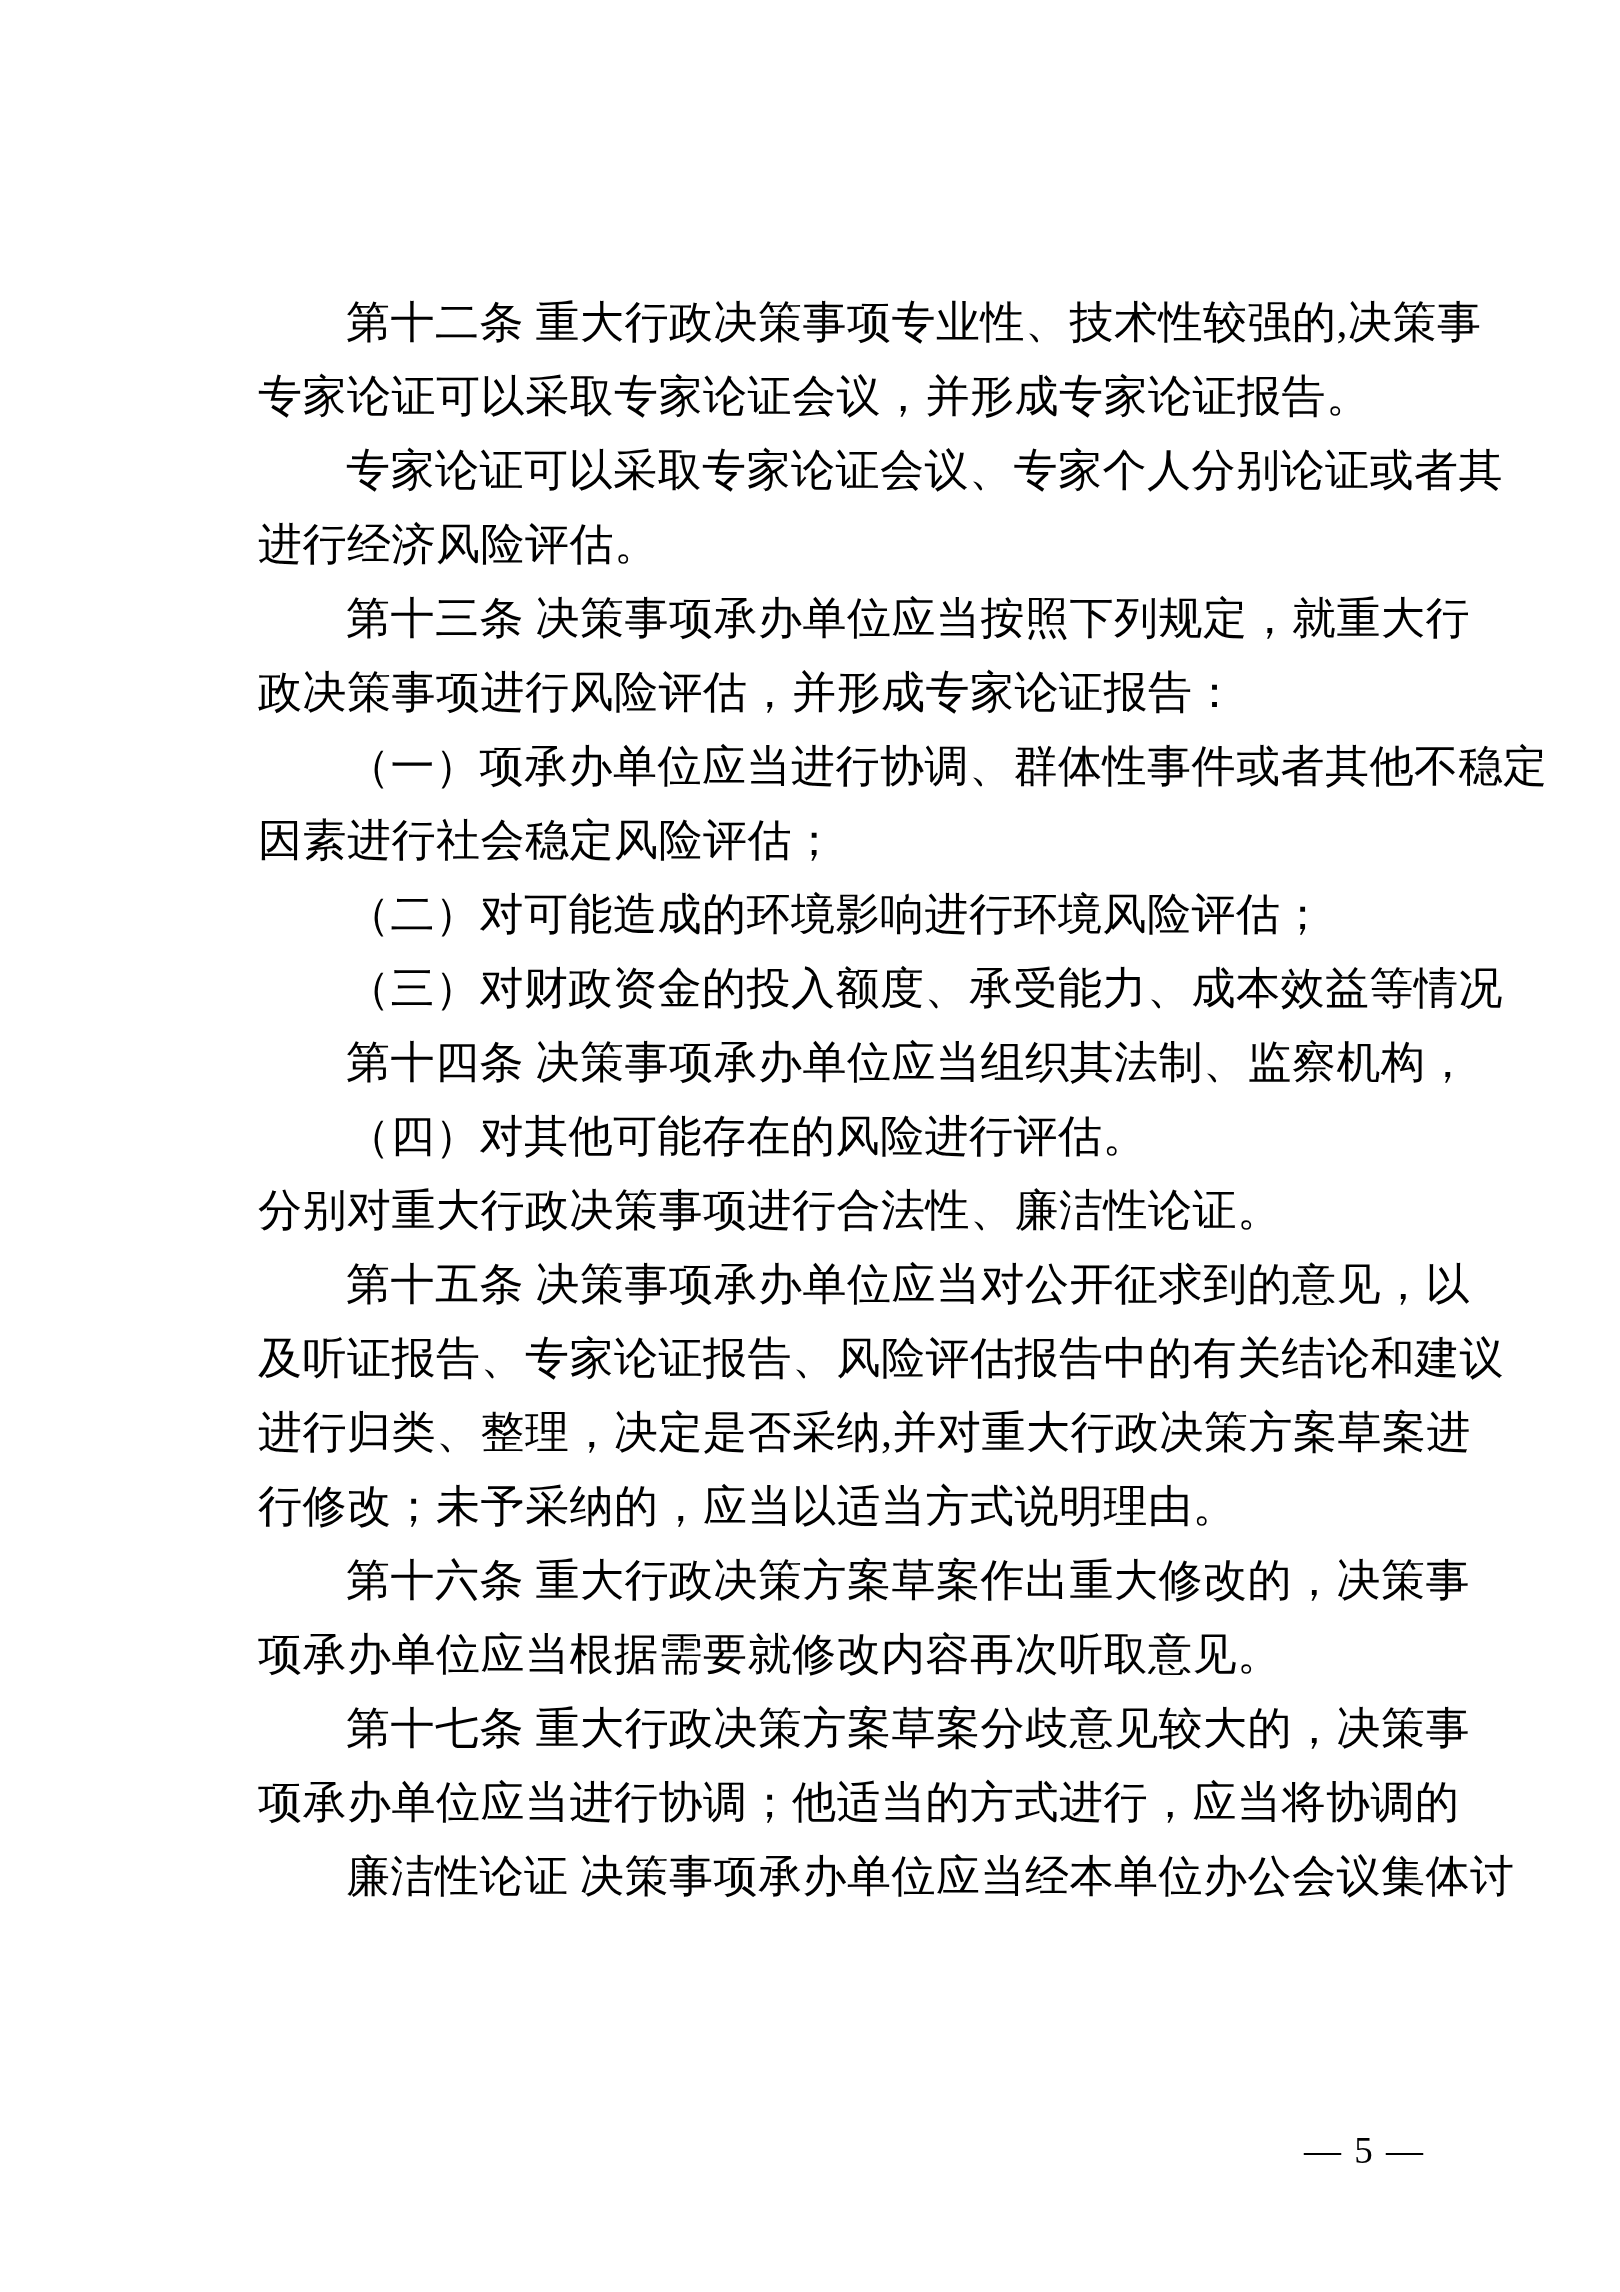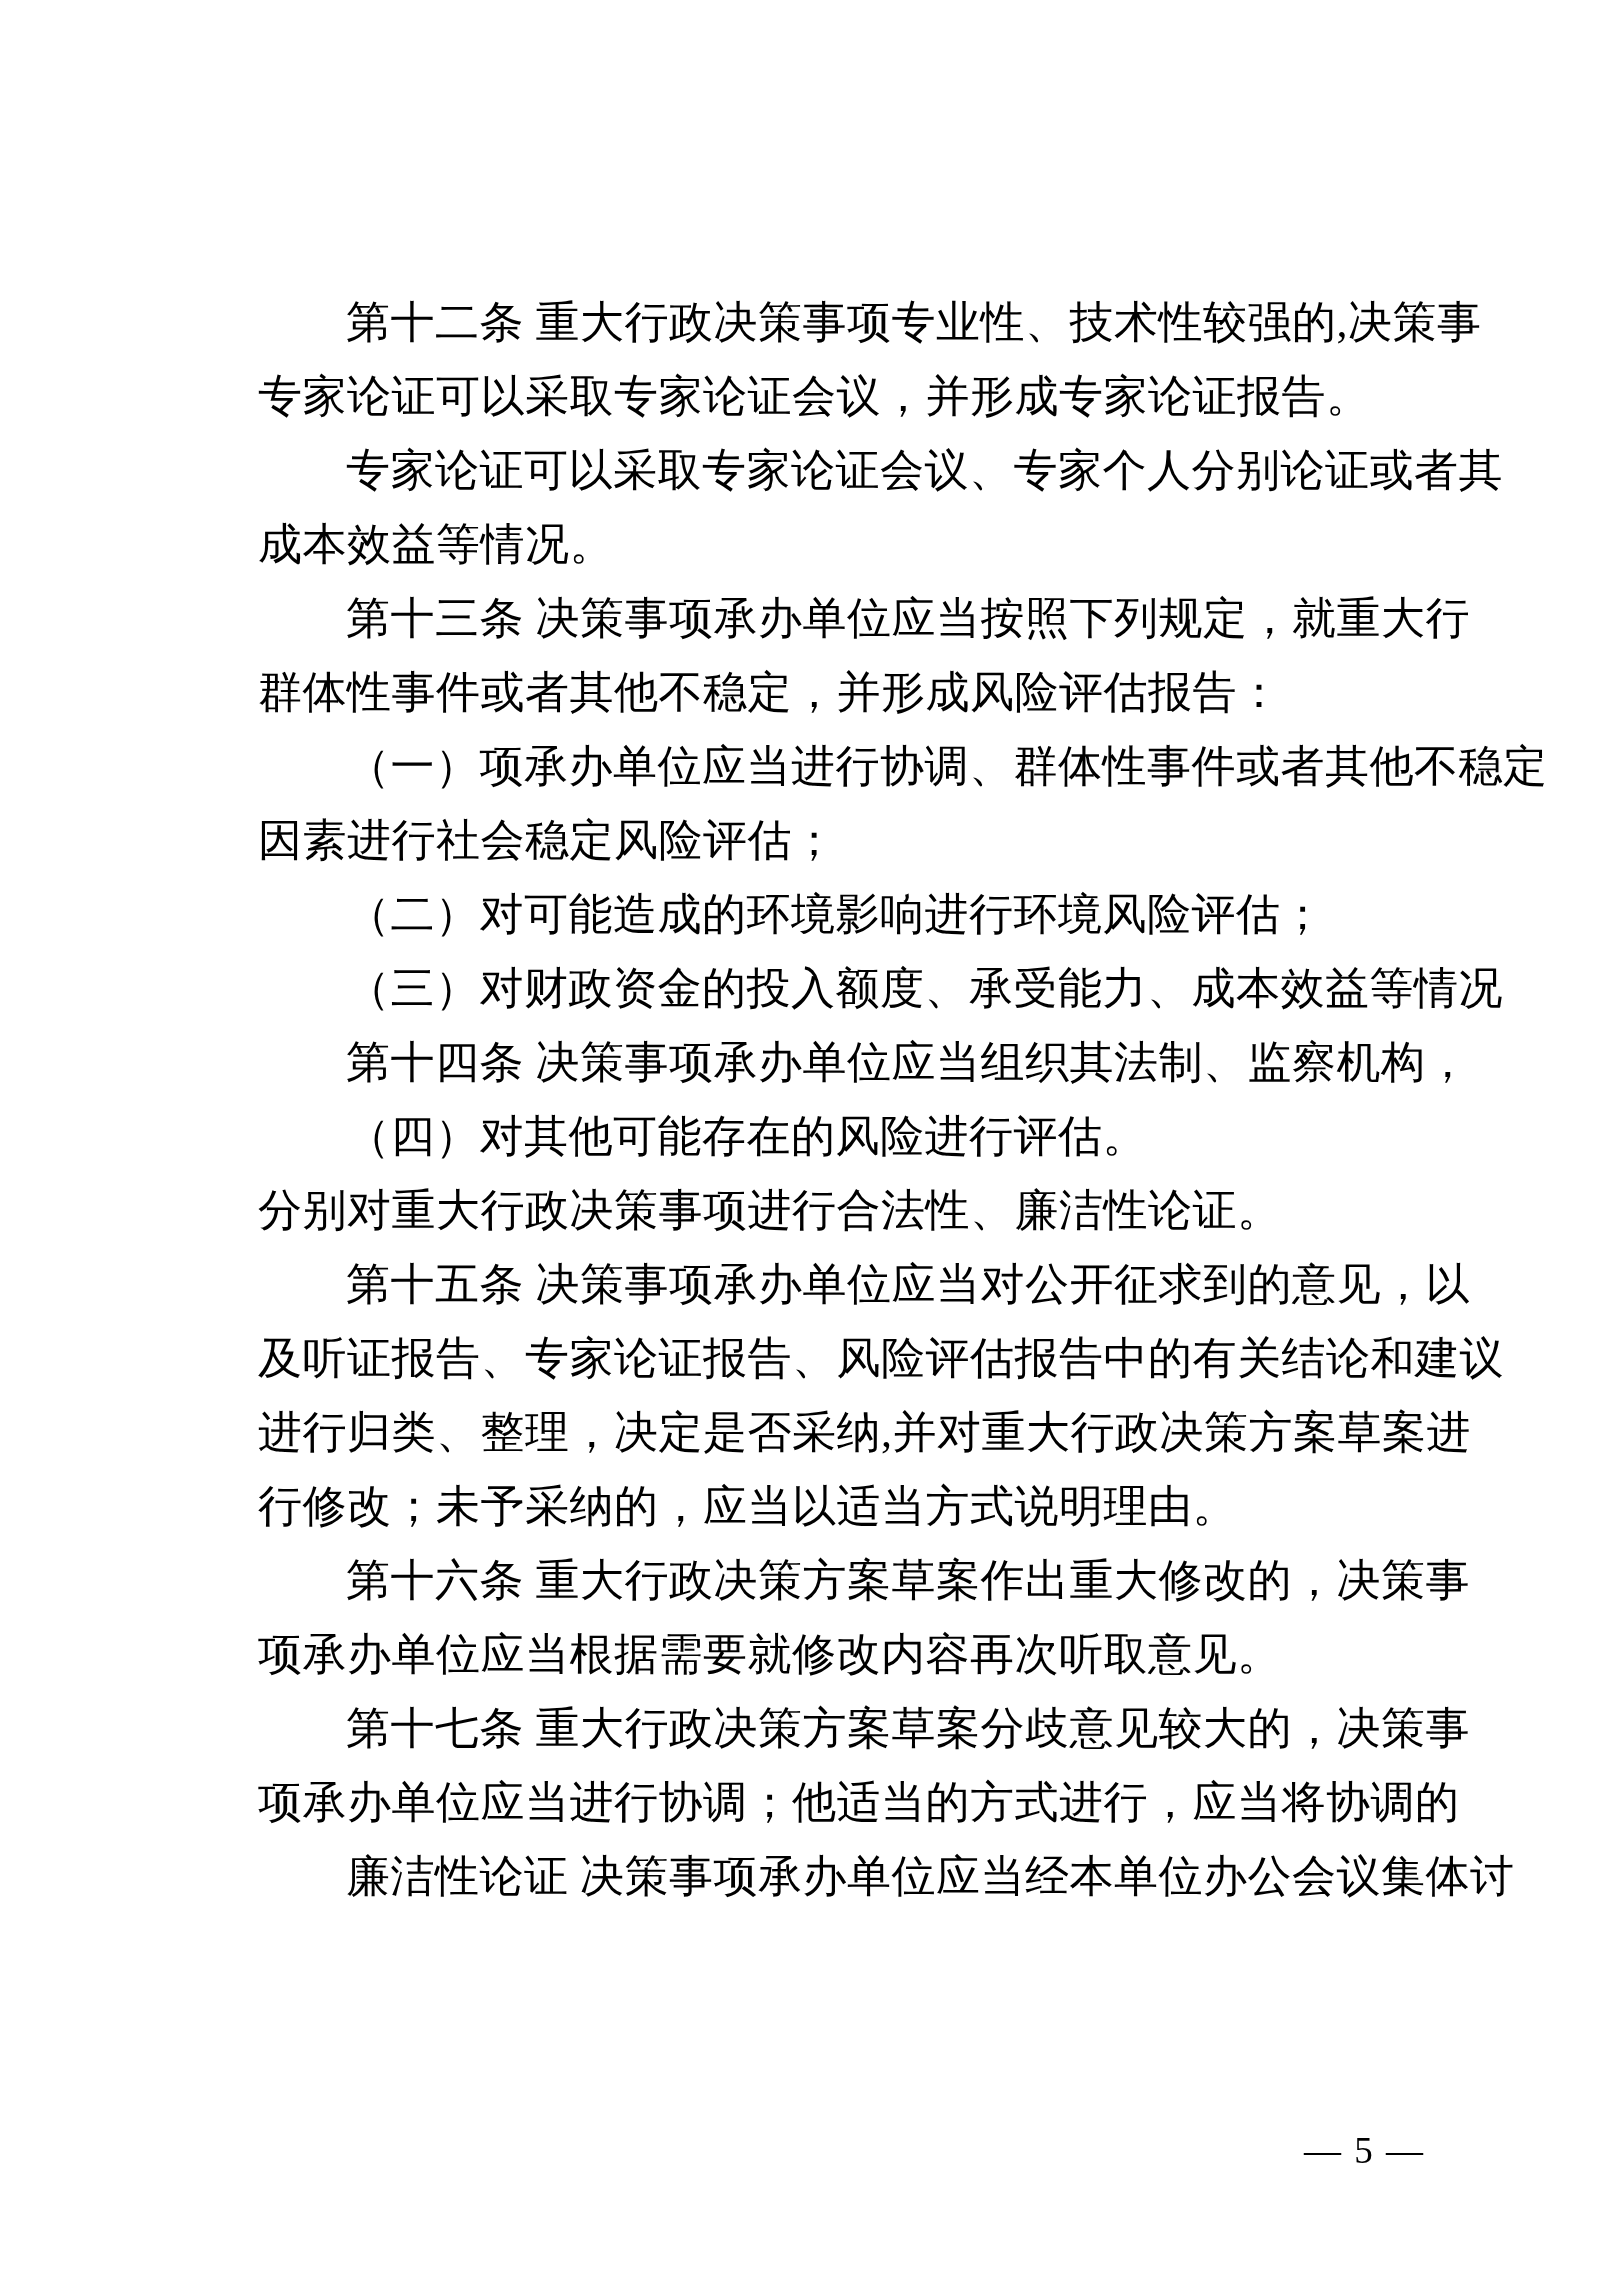--- a/index.html
+++ b/index.html
@@ -51,23 +51,23 @@
   }
 </style>
 </head>
 <body>
 
 <div class="page">
   <main class="text-block">
     <div class="line indent">第十二条 重大行政决策事项专业性、技术性较强的,决策事</div>
     <div class="line">专家论证可以采取专家论证会议，并形成专家论证报告。</div>
     <div class="line indent">专家论证可以采取专家论证会议、专家个人分别论证或者其</div>
-    <div class="line">成本效益等情况。</div>
+    <div class="line">进行经济风险评估。</div>
     <div class="line indent">第十三条 决策事项承办单位应当按照下列规定，就重大行</div>
-    <div class="line">群体性事件或者其他不稳定，并形成风险评估报告：</div>
+    <div class="line">政决策事项进行风险评估，并形成专家论证报告：</div>
     <div class="line indent">（一）项承办单位应当进行协调、群体性事件或者其他不稳定</div>
     <div class="line">因素进行社会稳定风险评估；</div>
     <div class="line indent">（二）对可能造成的环境影响进行环境风险评估；</div>
     <div class="line indent">（三）对财政资金的投入额度、承受能力、成本效益等情况</div>
     <div class="line indent">第十四条 决策事项承办单位应当组织其法制、监察机构，</div>
     <div class="line indent">（四）对其他可能存在的风险进行评估。</div>
     <div class="line">分别对重大行政决策事项进行合法性、廉洁性论证。</div>
     <div class="line indent">第十五条 决策事项承办单位应当对公开征求到的意见，以</div>
     <div class="line">及听证报告、专家论证报告、风险评估报告中的有关结论和建议</div>
     <div class="line">进行归类、整理，决定是否采纳,并对重大行政决策方案草案进</div>

